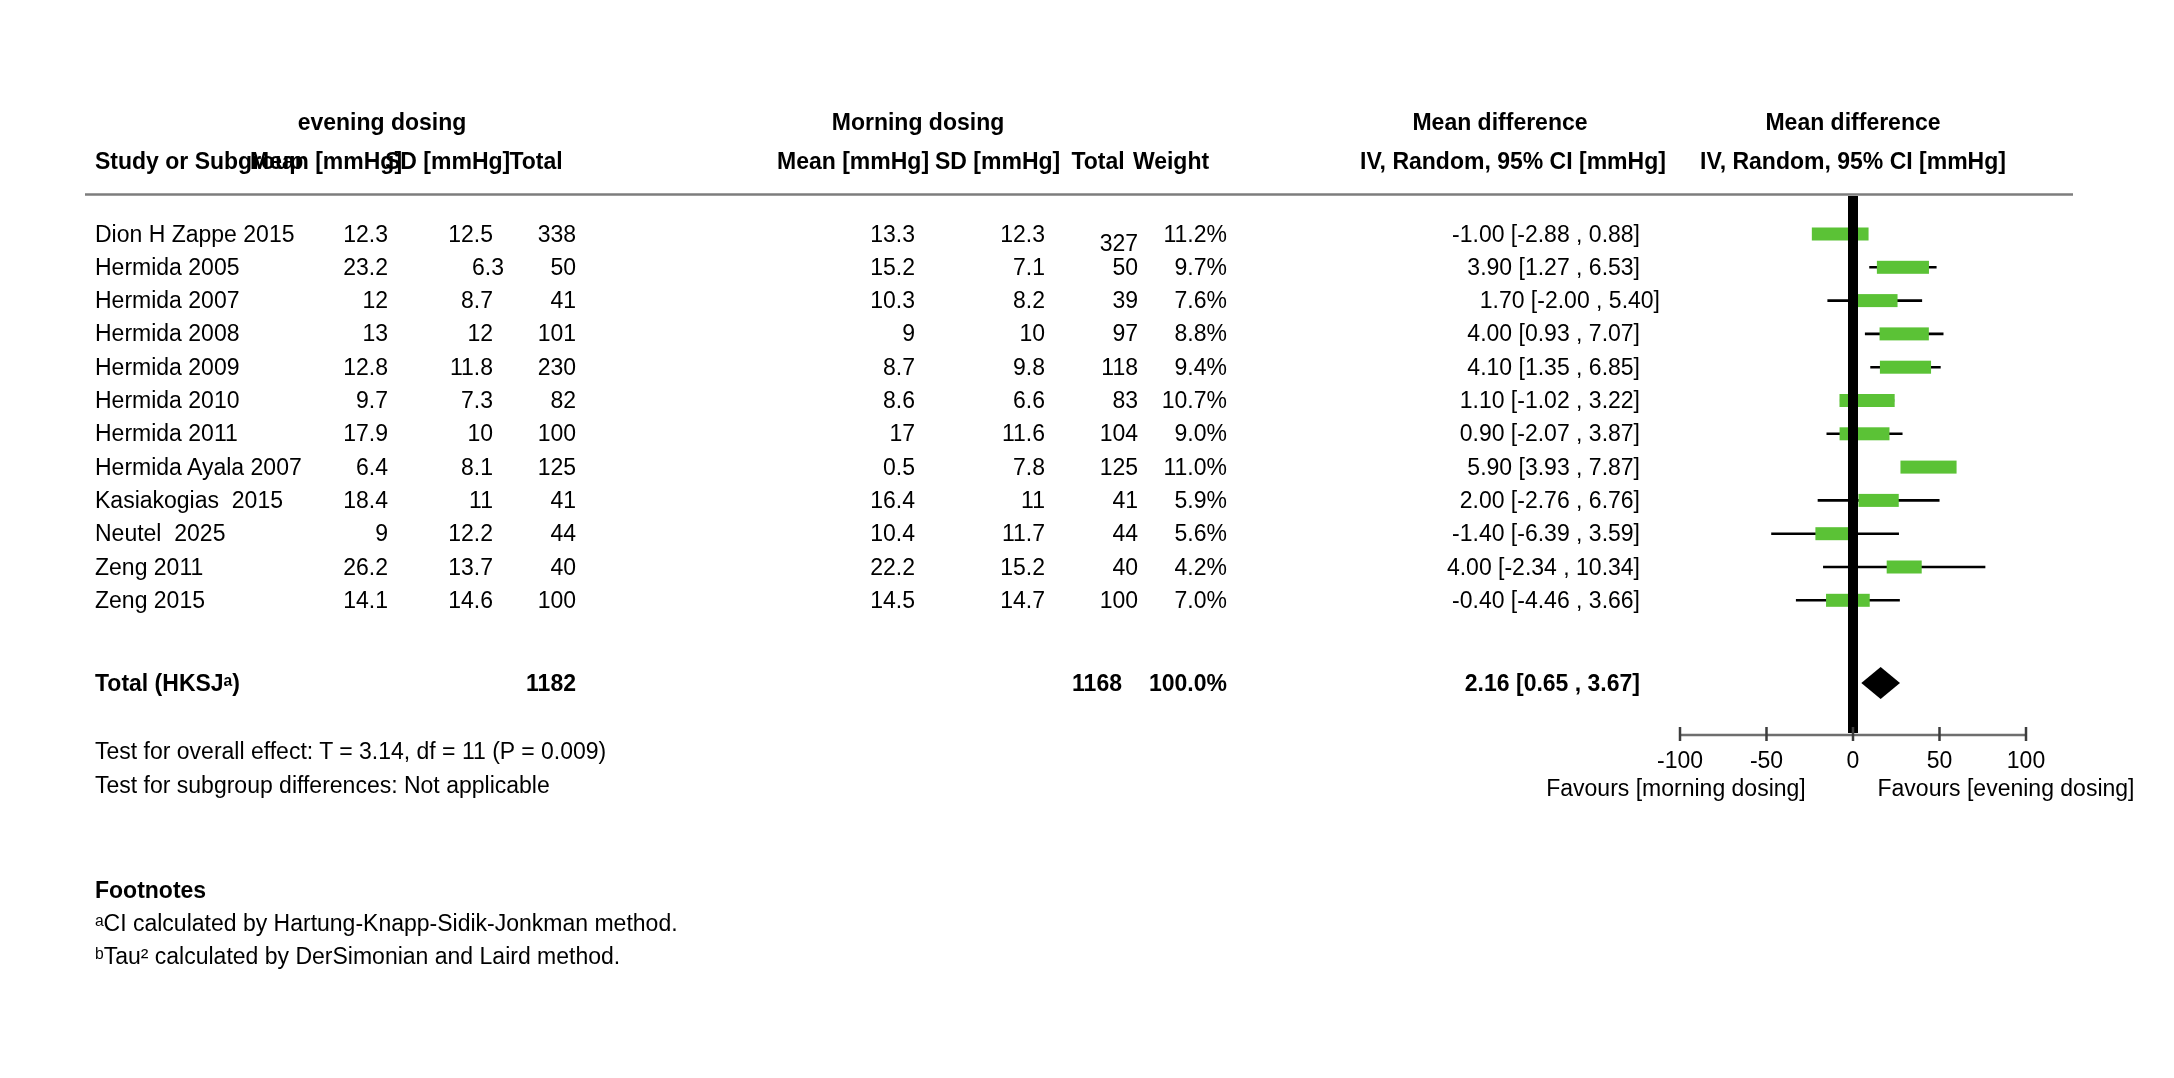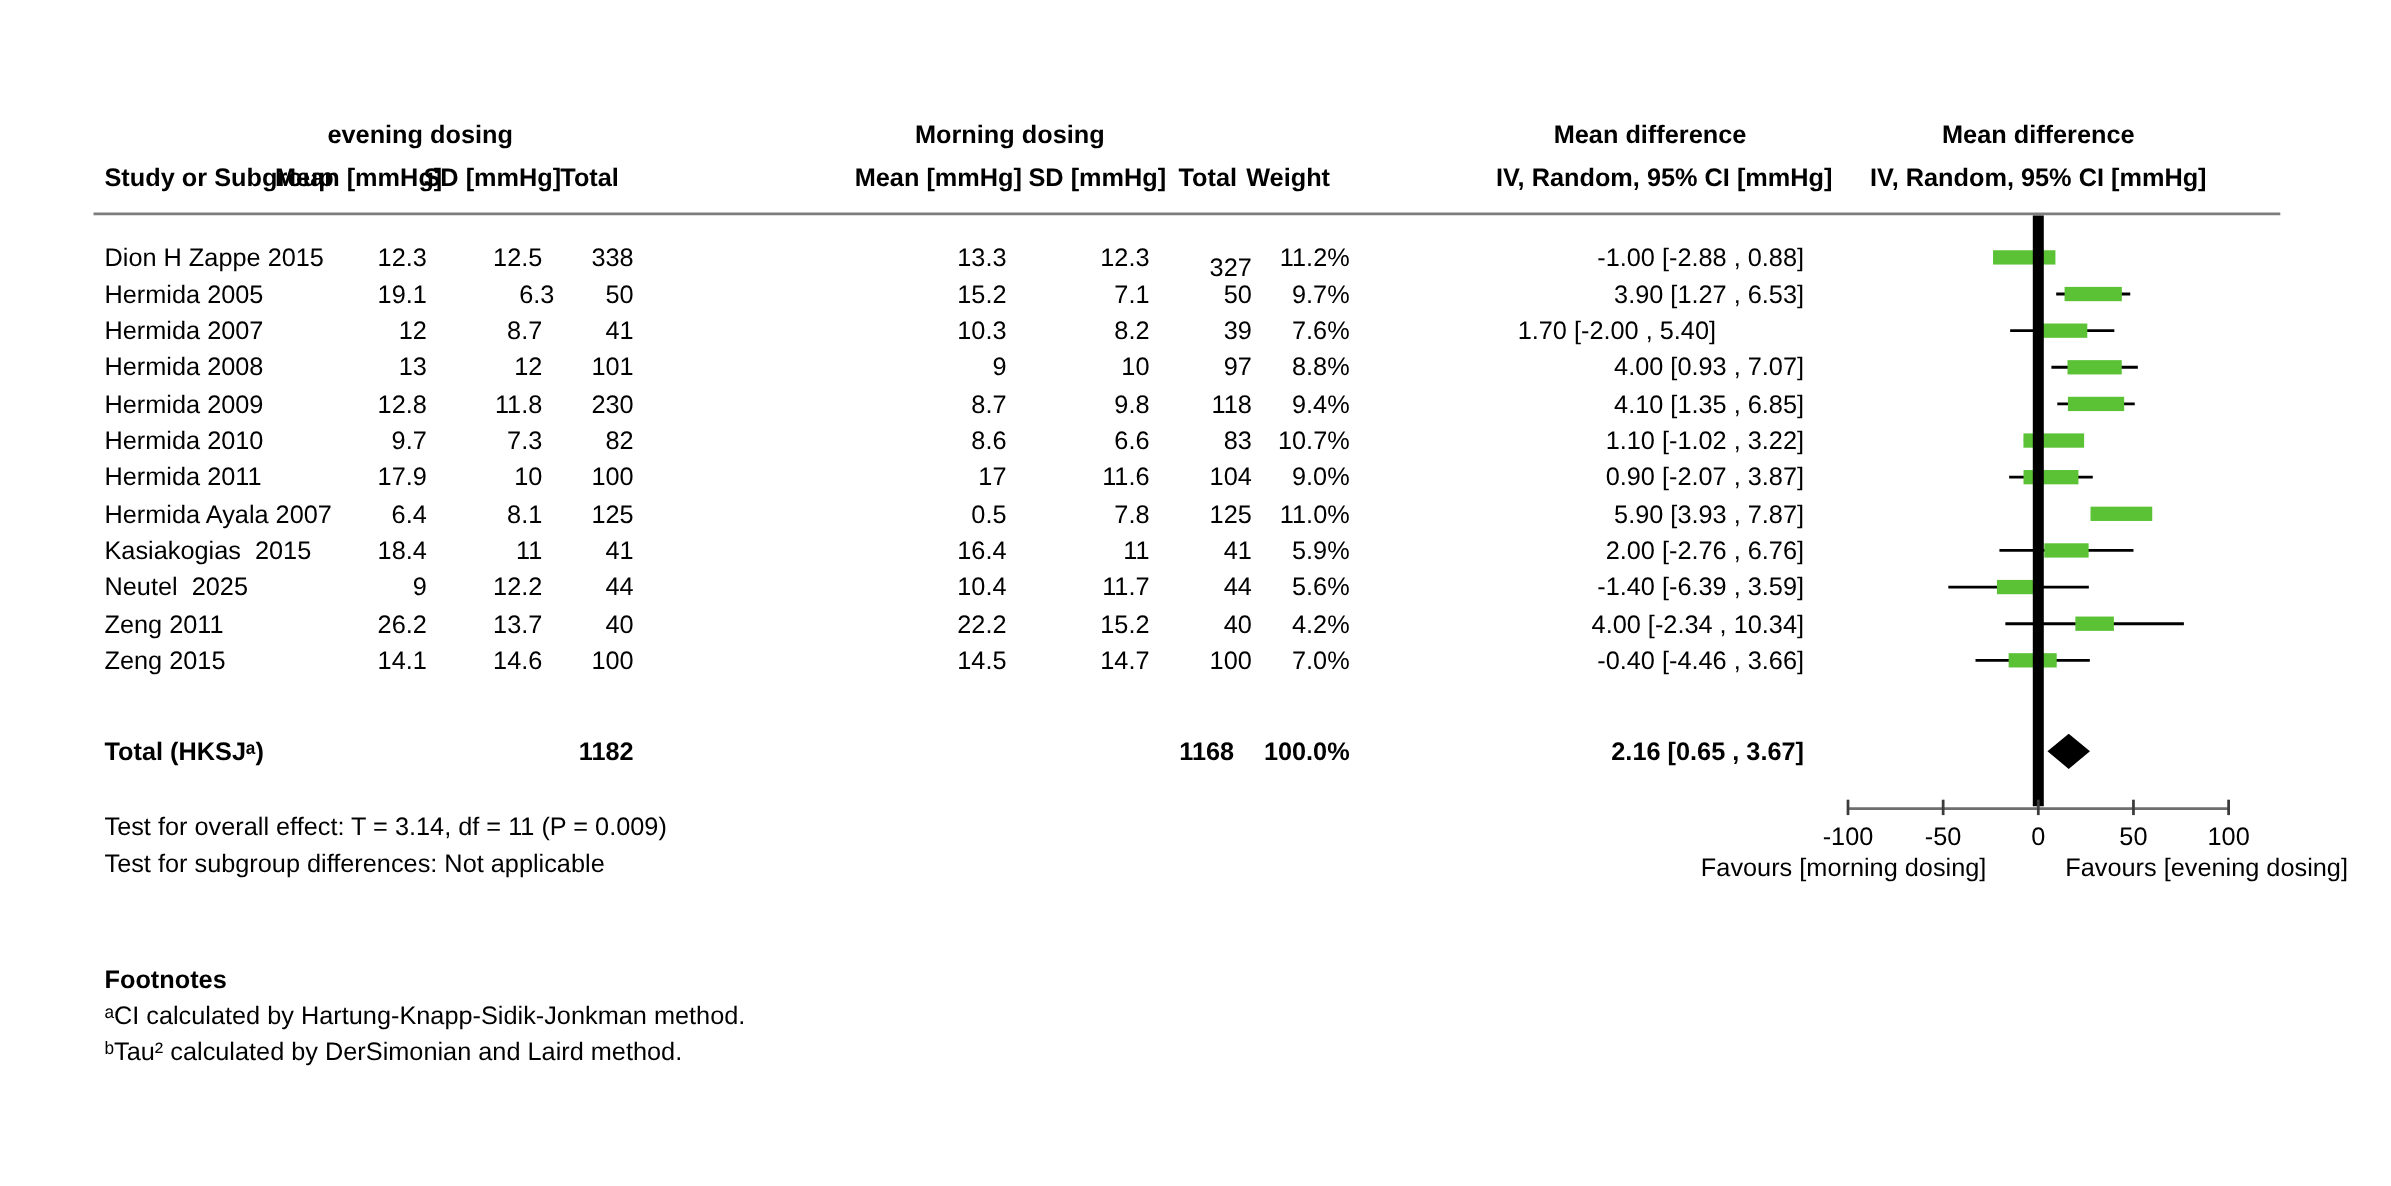--- a/index.html
+++ b/index.html
@@ -41,39 +41,39 @@
         <div class="cell right" style="left: 393px; width: 100px; top: 217.5px;">12.5</div>
         <div class="cell right" style="left: 498px; width: 78px; top: 217.5px;">338</div>
         <div class="cell right" style="left: 789px; width: 126px; top: 217.5px;">13.3</div>
         <div class="cell right" style="left: 945px; width: 100px; top: 217.5px;">12.3</div>
         <div class="cell right" style="left: 1060px; width: 78px; top: 227px;">327</div>
         <div class="cell right" style="left: 1129px; width: 98px; top: 217.5px;">11.2%</div>
         <div class="cell right" style="left: 1360px; width: 280px; top: 217.5px;">-1.00 [-2.88 , 0.88]</div>
       </div>
       <div>
         <div class="cell " style="left: 95px; width: 250px; top: 250.8px;">Hermida 2005</div>
-        <div class="cell right" style="left: 262px; width: 126px; top: 250.8px;">19.1</div>
+        <div class="cell right" style="left: 262px; width: 126px; top: 250.8px;">23.2</div>
         <div class="cell right" style="left: 404px; width: 100px; top: 250.8px;">6.3</div>
         <div class="cell right" style="left: 498px; width: 78px; top: 250.8px;">50</div>
         <div class="cell right" style="left: 789px; width: 126px; top: 250.8px;">15.2</div>
         <div class="cell right" style="left: 945px; width: 100px; top: 250.8px;">7.1</div>
         <div class="cell right" style="left: 1060px; width: 78px; top: 250.8px;">50</div>
         <div class="cell right" style="left: 1129px; width: 98px; top: 250.8px;">9.7%</div>
         <div class="cell right" style="left: 1360px; width: 280px; top: 250.8px;">3.90 [1.27 , 6.53]</div>
       </div>
       <div>
         <div class="cell " style="left: 95px; width: 250px; top: 284.1px;">Hermida 2007</div>
         <div class="cell right" style="left: 262px; width: 126px; top: 284.1px;">12</div>
         <div class="cell right" style="left: 393px; width: 100px; top: 284.1px;">8.7</div>
         <div class="cell right" style="left: 498px; width: 78px; top: 284.1px;">41</div>
         <div class="cell right" style="left: 789px; width: 126px; top: 284.1px;">10.3</div>
         <div class="cell right" style="left: 945px; width: 100px; top: 284.1px;">8.2</div>
         <div class="cell right" style="left: 1060px; width: 78px; top: 284.1px;">39</div>
         <div class="cell right" style="left: 1129px; width: 98px; top: 284.1px;">7.6%</div>
-        <div class="cell right" style="left: 1280px; width: 280px; top: 284.1px;">1.70 [-2.00 , 5.40]</div>
+        <div class="cell right" style="left: 1380px; width: 280px; top: 284.1px;">1.70 [-2.00 , 5.40]</div>
       </div>
       <div>
         <div class="cell " style="left: 95px; width: 250px; top: 317.4px;">Hermida 2008</div>
         <div class="cell right" style="left: 262px; width: 126px; top: 317.4px;">13</div>
         <div class="cell right" style="left: 393px; width: 100px; top: 317.4px;">12</div>
         <div class="cell right" style="left: 498px; width: 78px; top: 317.4px;">101</div>
         <div class="cell right" style="left: 789px; width: 126px; top: 317.4px;">9</div>
         <div class="cell right" style="left: 945px; width: 100px; top: 317.4px;">10</div>
         <div class="cell right" style="left: 1060px; width: 78px; top: 317.4px;">97</div>
         <div class="cell right" style="left: 1129px; width: 98px; top: 317.4px;">8.8%</div>

